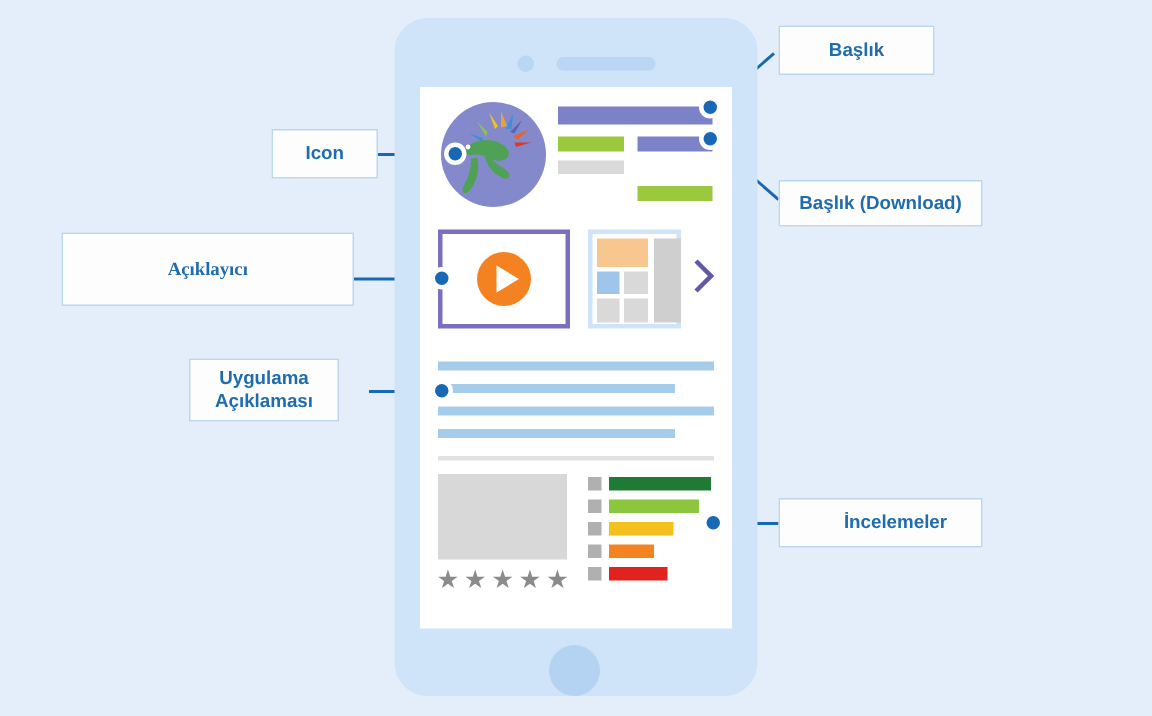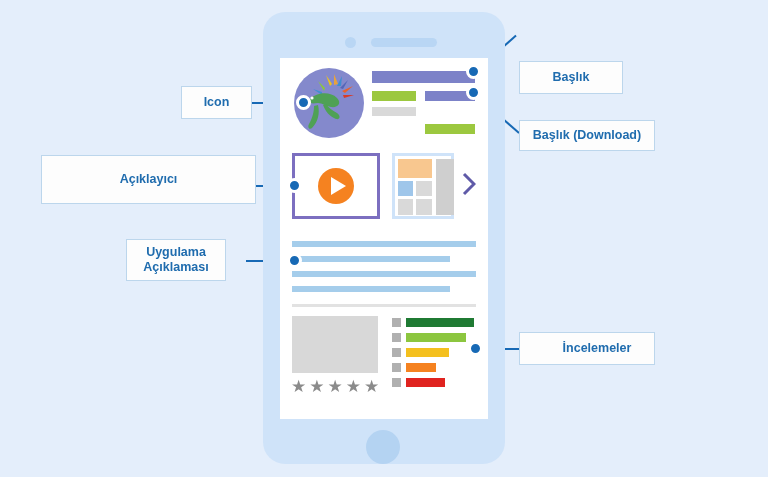--- a/index.html
+++ b/index.html
@@ -316,27 +316,27 @@
           </div>
         </div>
 
     </div>
   </div>
 
   <div id="callouts-layer">
       <div class="callout" style="left: 181px; top: 86px; width: 71px; height: 33px; align-items: center;">
         <span>Icon</span>
       </div>
-      <div class="callout" style="left: 519px; top: 17px; width: 104px; height: 33px; margin-top: 44px;">
+      <div class="callout" style="left: 519px; top: 17px; width: 104px; height: 33px;">
         <span>Başlık</span>
       </div>
       <div class="callout" style="left: 519px; top: 120px; width: 136px; height: 31px;">
         <span>Başlık (Download)</span>
       </div>
-      <div class="callout" style="left: 41px; top: 155px; width: 215px; height: 49px;">
+      <div class="callout" style="left: 41px; top: 155px; width: 195px; height: 49px; font-family: Liberation Serif, serif;">
         <span>Açıklayıcı</span>
       </div>
       <div class="callout" style="left: 126px; top: 239px; width: 100px; height: 42px;">
         <span>Uygulama</span>
         <span>Açıklaması</span>
       </div>
       <div class="callout" style="left: 519px; top: 332px; width: 136px; height: 33px; padding-left: 20px;">
         <span>İncelemeler</span>
       </div>
     </div>

